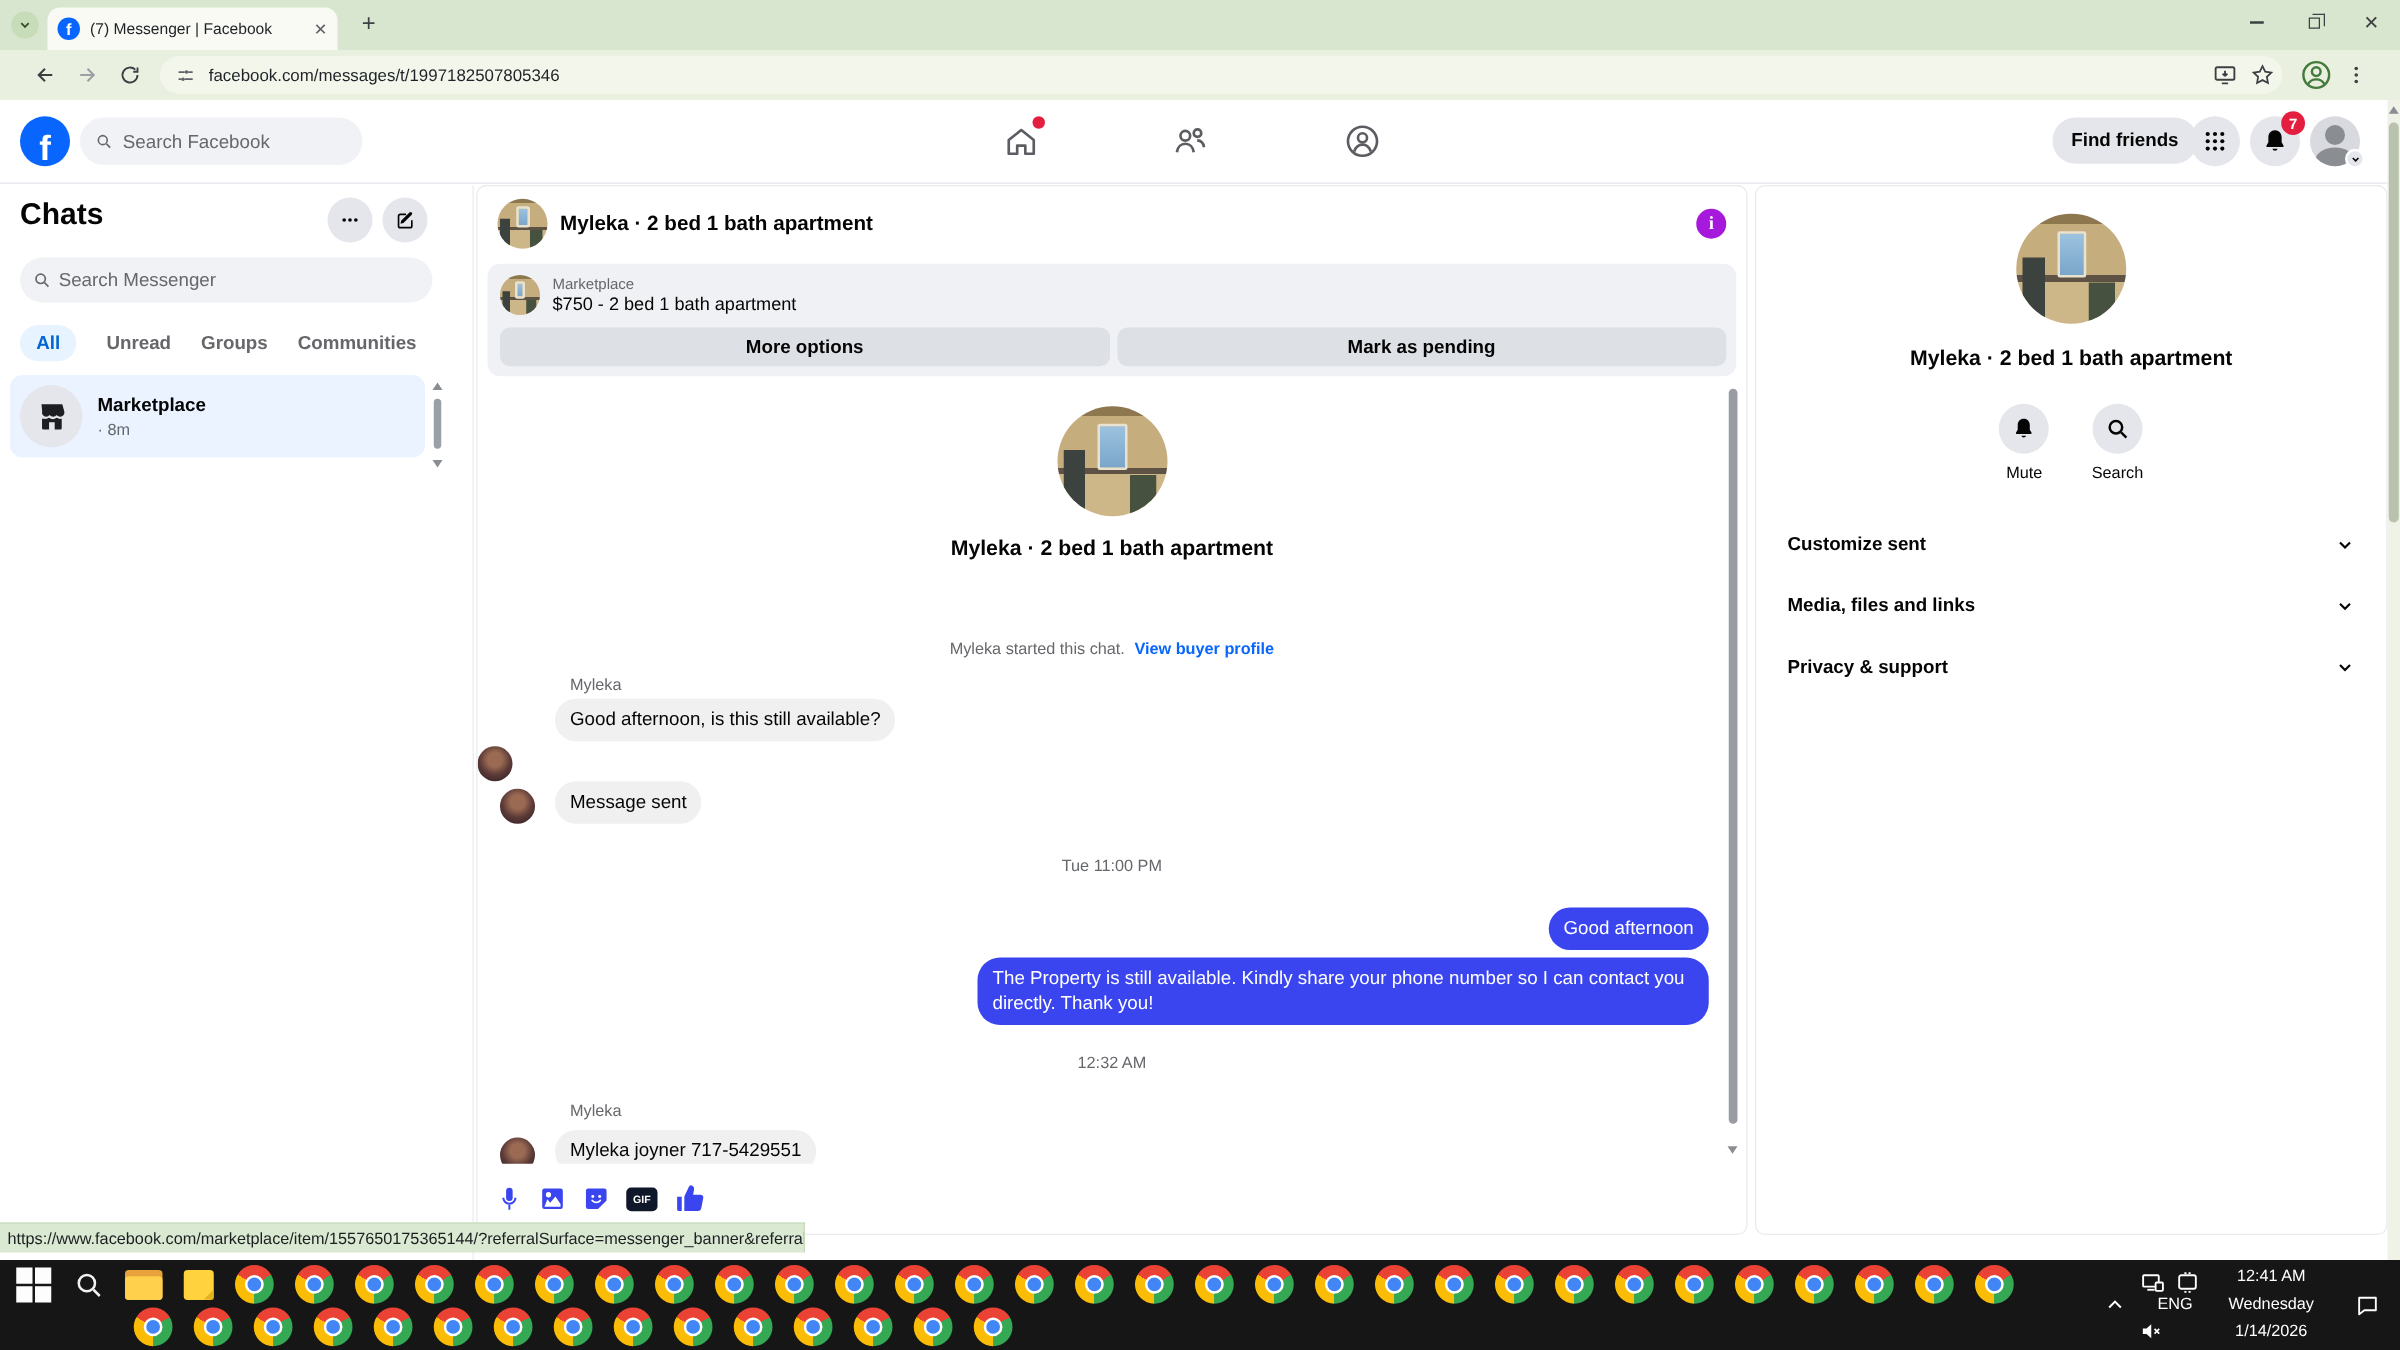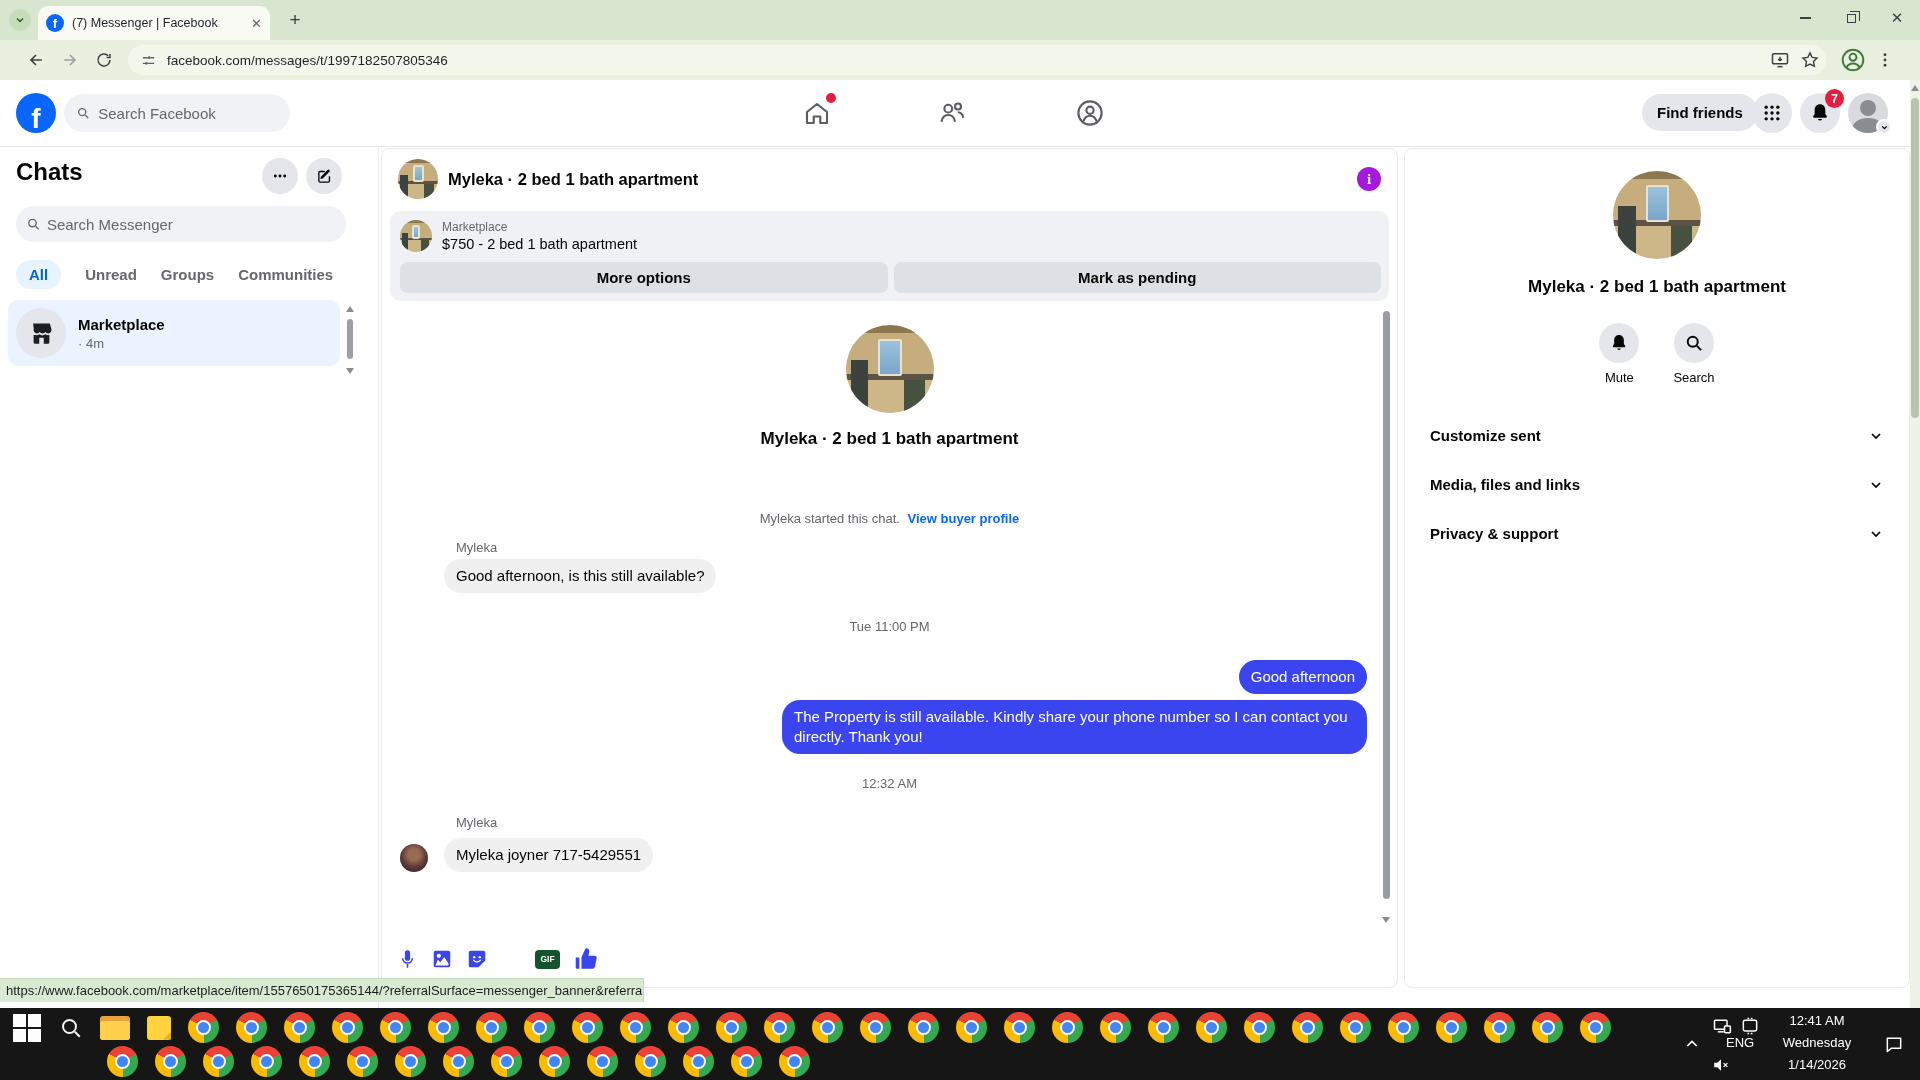--- a/index.html
+++ b/index.html
@@ -112,22 +112,22 @@
   .msg-row { position:relative; margin-top:4px; }
   .msg-row .small-av { position:absolute; left:18px; bottom:0; }
   .bubble.out { background:var(--bubble-blue,#3a45ef); color:#fff; align-self:flex-end; margin-right:30px; }
   .bubble.out.big { max-width:585px; margin-top:6px; }
   .msg-time { text-align:center; font-size:13px; color:#65676b; }
   .chat-scrollbar { position:absolute; right:6px; top:6px; bottom:8px; width:9px; }
   .chat-scrollbar .thumb { position:absolute; left:1px; top:4px; width:7px; height:calc(100% - 28px); border-radius:4px; background:#999da3; }
 
   .composer { height:56px; display:flex; align-items:center; gap:13px; padding:0 15px; flex:none; }
   .comp-icon { flex:none; }
-  .gif-badge { width:25px; height:19px; border-radius:4px; background:#14532d; color:#fff;
-    font-size:8.5px; font-weight:700; display:flex; align-items:center; justify-content:center;margin-left:34px; }
+  .gif-badge { width:25px; height:19px; border-radius:4px; background:#0f172a; color:#fff;
+    font-size:8.5px; font-weight:700; display:flex; align-items:center; justify-content:center; }
   .comp-input { flex:1; height:38px; background:#f0f2f5; border-radius:19px; display:flex; align-items:center; padding:0 12px; }
   .comp-input input { border:none; outline:none; background:transparent; font:inherit; font-size:15px; flex:1; }
   .comp-input input::placeholder { color:#65676b; }
   .emoji-btn { width:22px; height:22px; border-radius:50%; background:var(--bubble-blue,#3a45ef); position:relative; flex:none; }
   .emoji-btn::before { content:''; position:absolute; left:5px; top:6px; width:3px; height:3px; border-radius:50%;
     background:#fff; box-shadow:9px 0 0 #fff; }
   .emoji-btn::after { content:''; position:absolute; left:5px; top:10px; width:12px; height:6px;
     border:2px solid #fff; border-top:none; border-radius:0 0 10px 10px; box-sizing:border-box; }
 
   
@@ -355,21 +355,21 @@
     </div>
     <div class="convo-item">
       <div class="convo-avatar">
         <svg width="27" height="27" viewBox="0 0 24 24" fill="#1c1e21">
             <path d="M4.6 3h14.8l1.4 5a3 3 0 0 1-2.9 3.9c-1 0-1.9-.5-2.5-1.2a3.1 3.1 0 0 1-5 0 3.1 3.1 0 0 1-2.4 1.2A3 3 0 0 1 5.1 8z"></path>
             <path d="M5 13.4V20a1 1 0 0 0 1 1h4v-5.2h4V21h4a1 1 0 0 0 1-1v-6.6c-1.3.3-2.6 0-3.6-.7a4.6 4.6 0 0 1-5.4 0c-1 .7-2.3 1-3.6.7z"></path>
           </svg>
       </div>
       <div>
         <div class="convo-name">Marketplace</div>
-        <div class="convo-meta">· 4m</div>
+        <div class="convo-meta">· 8m</div>
       </div>
     </div>
     <div class="mini-scroll">
       <div class="scroll-arrow up"></div>
       <div class="thumb"></div>
       <div class="scroll-arrow down"></div>
     </div>
   </div>
 
   <div class="chat-card">
@@ -404,20 +404,25 @@
           </div>
         <div class="intro-title">Myleka · 2 bed 1 bath apartment</div>
         <div class="started-row">
           <span>Myleka started this chat.</span>
           <span class="buyer-link">View buyer profile</span>
         </div>
       </div>
 
       <div class="msg-label">Myleka</div>
       <div class="bubble in">Good afternoon, is this still available?</div>
+      <div class="msg-row">
+        <div class="av person" style="width:28px;height:28px"></div>
+        <div class="bubble in">Message sent</div>
+        <i class="small-av av person" style="width:28px;height:28px;display:block"></i>
+      </div>
       <div class="msg-time" style="margin-top:26px">Tue 11:00 PM</div>
       <div class="bubble out" style="margin-top:26px">Good afternoon</div>
       <div class="bubble out big">The Property is still available. Kindly share your phone number so I can contact you directly. Thank you!</div>
       <div class="msg-time" style="margin-top:22px">12:32 AM</div>
       <div class="msg-label" style="margin-top:24px">Myleka</div>
       <div class="msg-row">
         <div class="bubble in">Myleka joyner 717-5429551</div>
         <i class="small-av av person" style="width:28px;height:28px;display:block"></i>
       </div>
 

